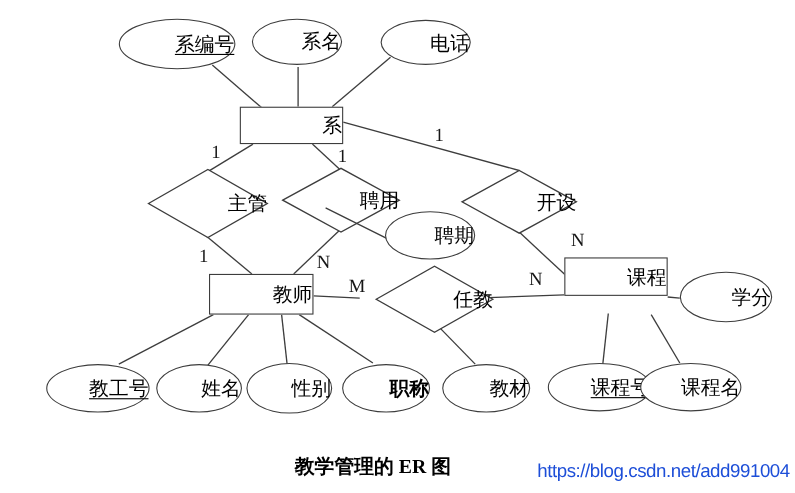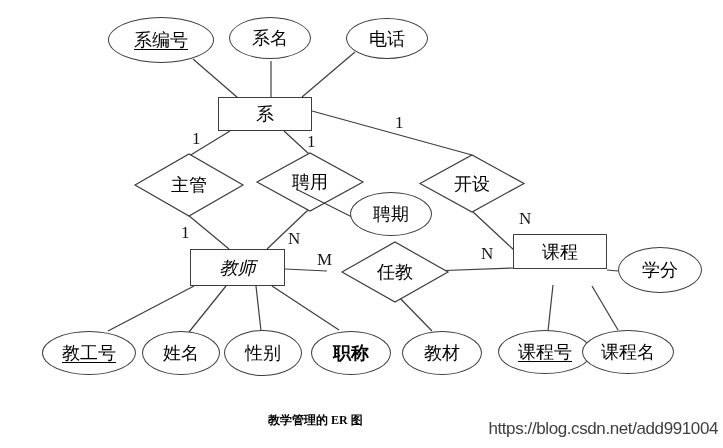--- a/index.html
+++ b/index.html
@@ -1,32 +1,32 @@
 <!DOCTYPE html>
 <html><head>
 <meta charset="utf-8">
 <style>
   html,body{margin:0;padding:0;background:#ffffff;}
   .stage{
     position:relative;width:723px;height:448px;background:#ffffff;overflow:hidden;
     font-family:"Liberation Serif","DejaVu Serif",serif;color:#000;
   }
   svg.layer{position:absolute;left:0;top:0;pointer-events:none;overflow:visible;}
-  .node{position:absolute;display:flex;align-items:center;justify-content:center;box-sizing:border-box;}
+  .node{position:absolute;display:flex;align-items:center;justify-content:flex-end;box-sizing:border-box;}
   .entity{border:1px solid #3d3d3d;background:#fff;z-index:2;}
   .attr{border:1px solid #3d3d3d;background:#fff;border-radius:50%;z-index:2;}
   .rel{z-index:2;}
   .rel svg{position:absolute;left:-1px;top:-1px;overflow:visible;}
   .rel .lbl{position:relative;}
   .nlabel{font-size:18px;line-height:1;white-space:nowrap;}
   .key{text-decoration:underline;text-underline-offset:3px;}
   .card{position:absolute;font-size:17px;line-height:1;color:#161616;z-index:3;}
-  .caption{position:absolute;left:268px;top:412px;font-size:12px;font-weight:bold;white-space:nowrap;z-index:3;}
+  .caption{position:absolute;left:268px;top:412px;font-size:18px;font-weight:bold;white-space:nowrap;z-index:3;}
   .watermark{position:absolute;right:5px;top:419px;font-family:"Liberation Sans","DejaVu Sans",sans-serif;
-    font-size:17px;letter-spacing:-0.4px;color:#404040;white-space:nowrap;z-index:1;}
+    font-size:17px;letter-spacing:-0.4px;color:#1d4ed8;white-space:nowrap;z-index:1;}
   line{stroke:#3d3d3d;stroke-width:1.2;}
   polygon{fill:#ffffff;stroke:#3d3d3d;stroke-width:1.2;}
 </style>
 </head>
 <body>
 
 <div class="stage">
 
   <svg class="layer" width="723" height="448">
     <line x1="193" y1="59" x2="238" y2="98"></line>
@@ -89,21 +89,21 @@
     <span class="nlabel lbl">任教</span>
   </div>
 
   <svg class="layer" width="723" height="448" style="z-index:2">
     <line x1="296" y1="189" x2="352" y2="217"></line>
   </svg>
   <div class="node attr" style="left:350px;top:192px;width:82px;height:44px;z-index:2;">
     <span class="nlabel">聘期</span>
   </div>
 
-  <div class="node entity" style="left:190px;top:249px;width:95px;height:37px;font-style:italic;">
+  <div class="node entity" style="left:190px;top:249px;width:95px;height:37px;">
     <span class="nlabel">教师</span>
   </div>
   <div class="node entity" style="left:513px;top:234px;width:94px;height:35px;">
     <span class="nlabel">课程</span>
   </div>
 
   <div class="node attr" style="left:618px;top:247px;width:84px;height:46px;">
     <span class="nlabel">学分</span>
   </div>
 

